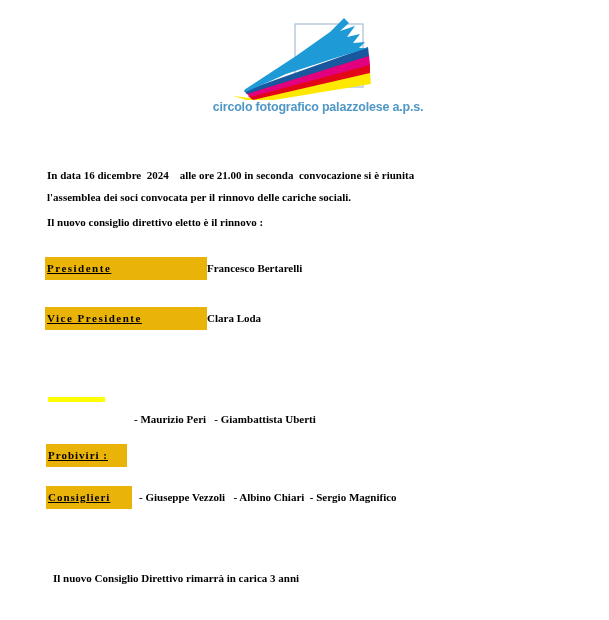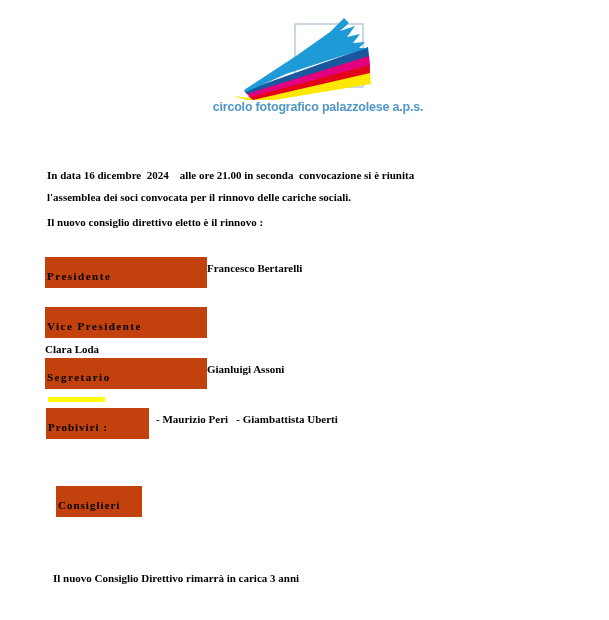--- a/index.html
+++ b/index.html
@@ -23,26 +23,26 @@
     font-family:"Liberation Sans","DejaVu Sans",sans-serif;
     font-weight:bold;font-size:12.5px;letter-spacing:-0.2px;
     color:#4f97c6;white-space:pre;
   }
   
   #intro{left:47px;top:164px;width:545px;}
   #subtitle{left:47px;top:211px;width:545px;}
   
   .role-row{left:45px;height:22px;display:flex;align-items:flex-start;}
   .hl{
-    display:inline-block;background:#c2410c;
-    padding:8px 0 1px 2px;box-sizing:border-box;
+    display:inline-block;background:#eab308;
+    padding:0 0 1px 2px;box-sizing:border-box;text-decoration:underline;
   }
   .role-label{width:162px;letter-spacing:1.5px;}
   .role-name{}
-  #probiviri-label{width:103px;letter-spacing:1px;}
+  #probiviri-label{width:81px;letter-spacing:1px;margin-top:36px;}
   #consiglieri-label{width:86px;letter-spacing:1px;}
   .after-label{margin-left:7px;}
   #highlight-sliver{
     left:48px;top:397px;width:57px;height:5px;background:#ffff00;
   }
   #footer-line{left:53px;top:567px;width:540px;}
 </style>
 </head>
 <body>
 
@@ -60,36 +60,33 @@
 
   <div id="intro" class="abs t">In data 16 dicembre  2024    alle ore 21.00 in seconda  convocazione si è riunita
 l'assemblea dei soci convocata per il rinnovo delle cariche sociali.</div>
   <div id="subtitle" class="abs t">Il nuovo consiglio direttivo eletto è il rinnovo :</div>
 
   <div class="abs role-row t" style="top:257px;">
     <span class="hl role-label">Presidente</span>
     <span class="role-name">Francesco Bertarelli</span>
   </div>
 
-  <div class="abs role-row t" style="top:307px;flex-direction:column;">
+  <div class="abs role-row t" style="top:307px;">
     <span class="hl role-label">Vice Presidente</span>
     <span class="role-name">Clara Loda</span>
   </div>
 
-  <div class="abs role-row t" style="top:358px;">
-    <span class="hl role-label">Segretario</span>
-    <span class="role-name">Gianluigi Assoni</span>
-  </div>
 
   <div id="highlight-sliver" class="abs"></div>
 
   <div class="abs role-row t" style="left:46px;top:408px;">
     <span id="probiviri-label" class="hl">Probiviri :</span>
     <span class="after-label">- Maurizio Peri   - Giambattista Uberti</span>
   </div>
 
-  <div class="abs role-row t" style="left:56px;top:486px;">
+  <div class="abs role-row t" style="left:46px;top:486px;">
     <span id="consiglieri-label" class="hl">Consiglieri</span>
+    <span class="after-label">- Giuseppe Vezzoli   - Albino Chiari  - Sergio Magnifico</span>
   </div>
 
   <div id="footer-line" class="abs t">Il nuovo Consiglio Direttivo rimarrà in carica 3 anni</div>
 
 </div>
 
 </body></html>

